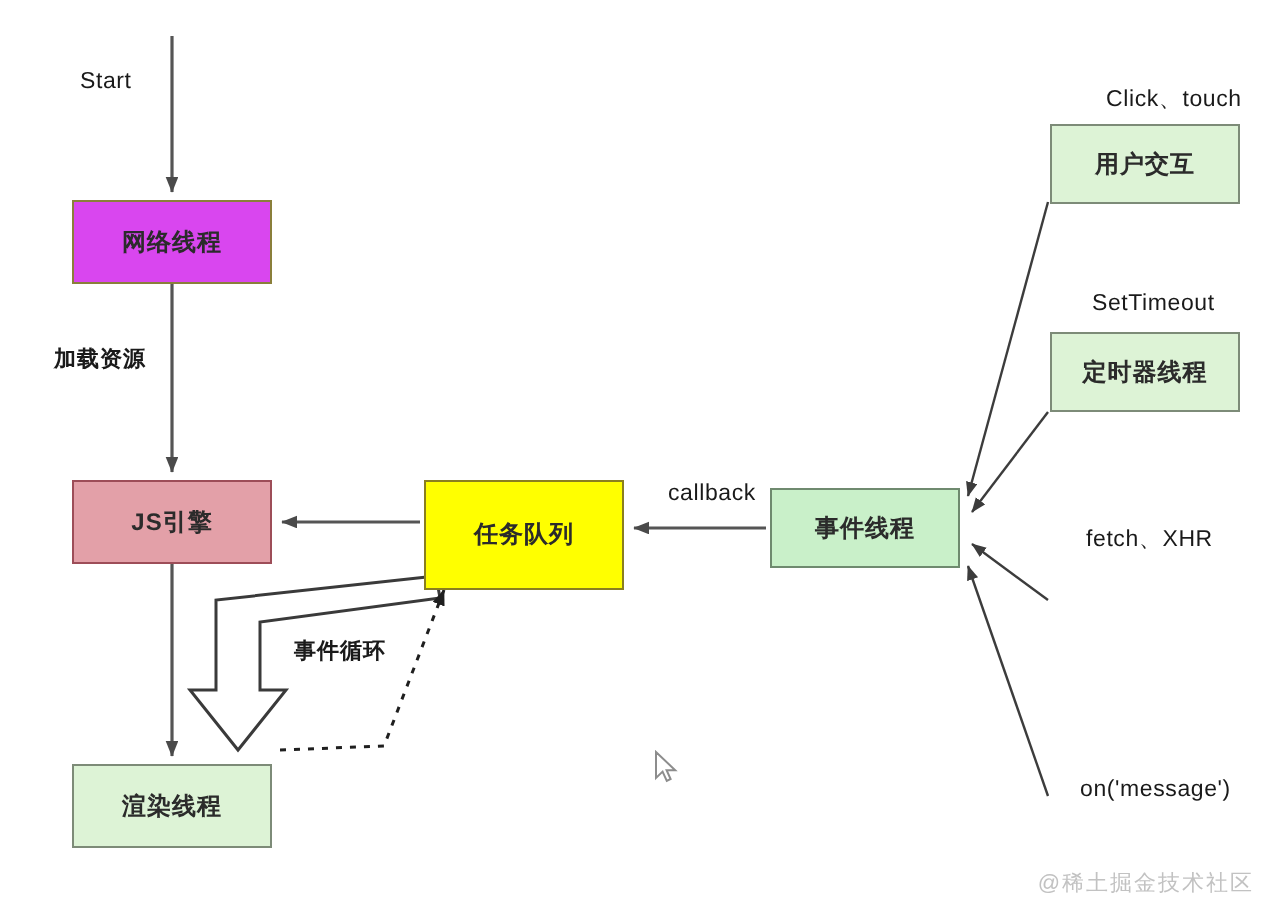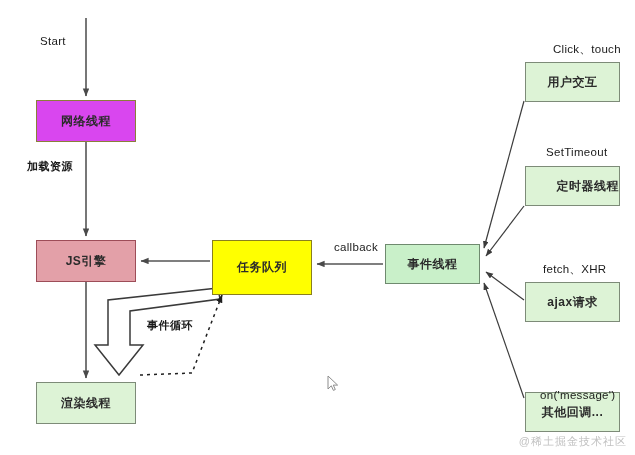--- a/index.html
+++ b/index.html
@@ -148,35 +148,29 @@
   </div>
 
   <div class="node node-green" style="left:525px; top:62px; width:95px; height:40px;">
     <span>用户交互</span>
   </div>
 
   <div class="node node-event" style="left:385px; top:244px; width:95px; height:40px;">
     <span>事件线程</span>
   </div>
 
-  <div class="node node-green" style="left:525px; top:166px; width:95px; height:40px;justify-content:flex-end;">
+  <div class="node node-green" style="left:525px; top:166px; width:95px; height:40px;">
     <span>定时器线程</span>
   </div>
 
-  <div class="node node-green" style="left:525px; top:282px; width:95px; height:40px;">
-    <span>ajax请求</span>
-  </div>
 
-  <div class="node node-green" style="left:525px; top:392px; width:95px; height:40px;">
-    <span>其他回调...</span>
-  </div>
 
   <div class="label label-en" style="left:40px; top:35px;">Start</div>
 
-  <div class="label label-cn" style="left:27px; top:159px;">加载资源</div>
+  <div class="label label-cn" style="left:27px; top:172px;">加载资源</div>
 
   <div class="label label-cn" style="left:147px; top:318px;">事件循环</div>
 
   <div class="label label-en" style="left:334px; top:241px;text-align:right;">callback</div>
 
   <div class="label label-en" style="left:553px; top:42px;">Click、touch</div>
 
   <div class="label label-en" style="left:546px; top:146px;">SetTimeout</div>
 
   <div class="label label-en" style="left:543px; top:262px;">fetch、XHR</div>

